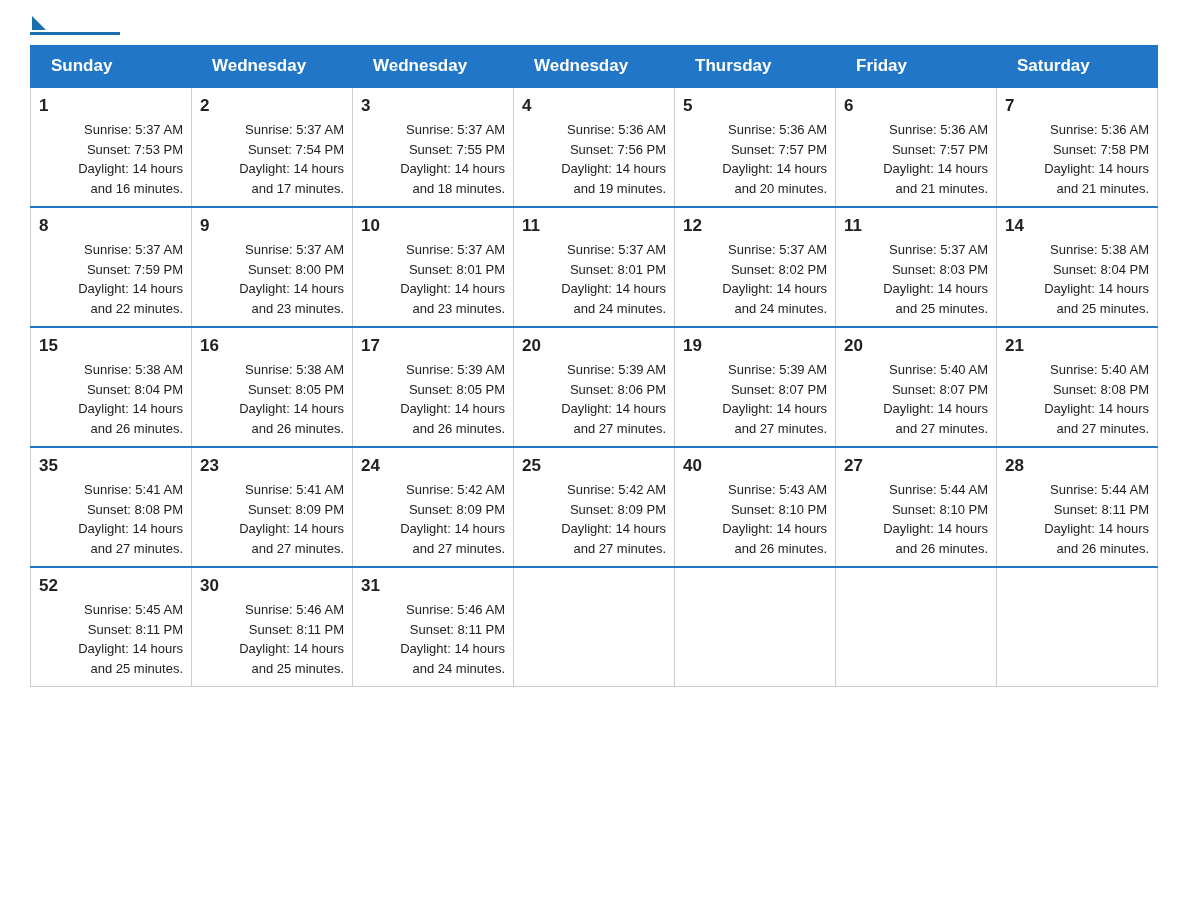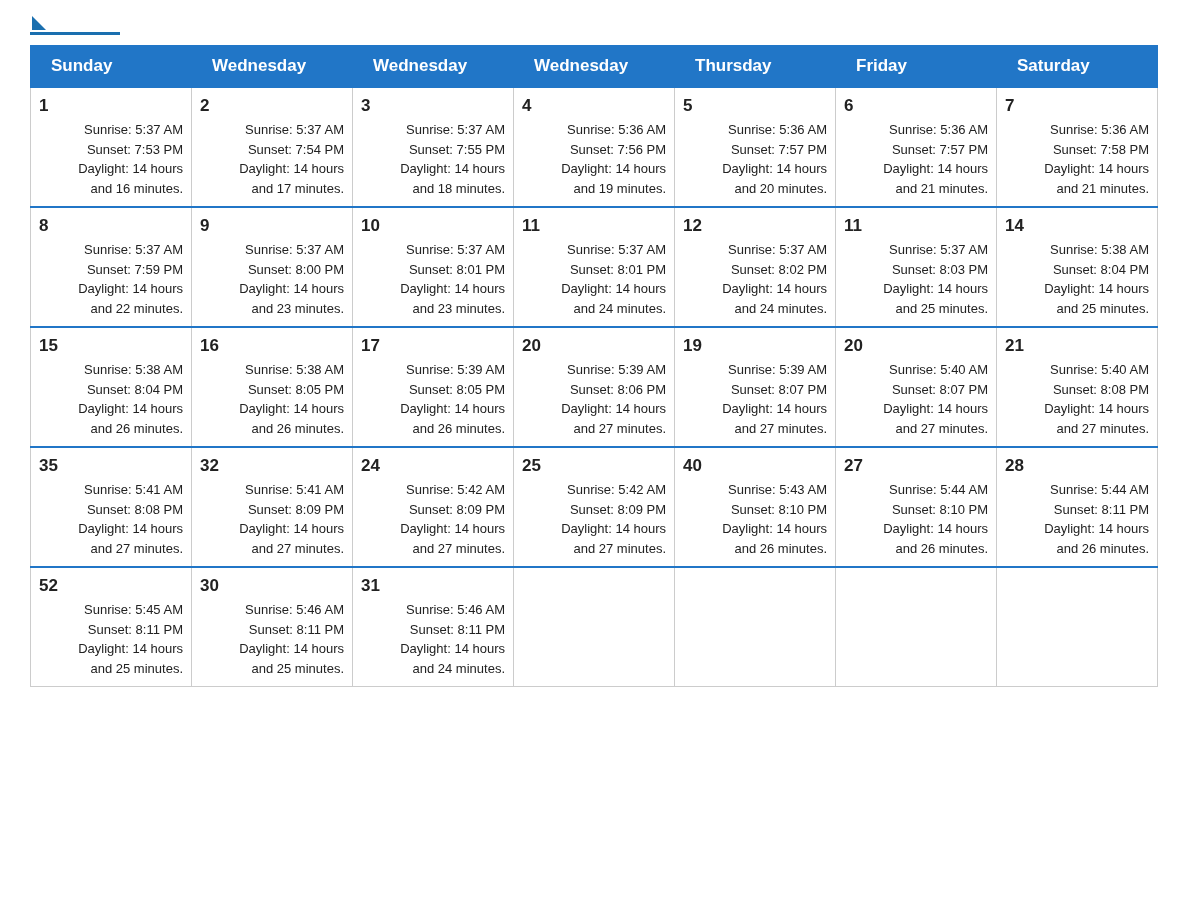--- a/index.html
+++ b/index.html
@@ -343,21 +343,21 @@
         <td>
         <span class="day-number">35</span>
         <div class="day-info">
           Sunrise: 5:41 AM<br>
           Sunset: 8:08 PM<br>
           Daylight: 14 hours<br>
           and 27 minutes.
         </div>
       </td>
         <td>
-        <span class="day-number">32</span>
+        <span class="day-number">23</span>
         <div class="day-info">
           Sunrise: 5:41 AM<br>
           Sunset: 8:09 PM<br>
           Daylight: 14 hours<br>
           and 27 minutes.
         </div>
       </td>
         <td>
         <span class="day-number">24</span>
         <div class="day-info">

